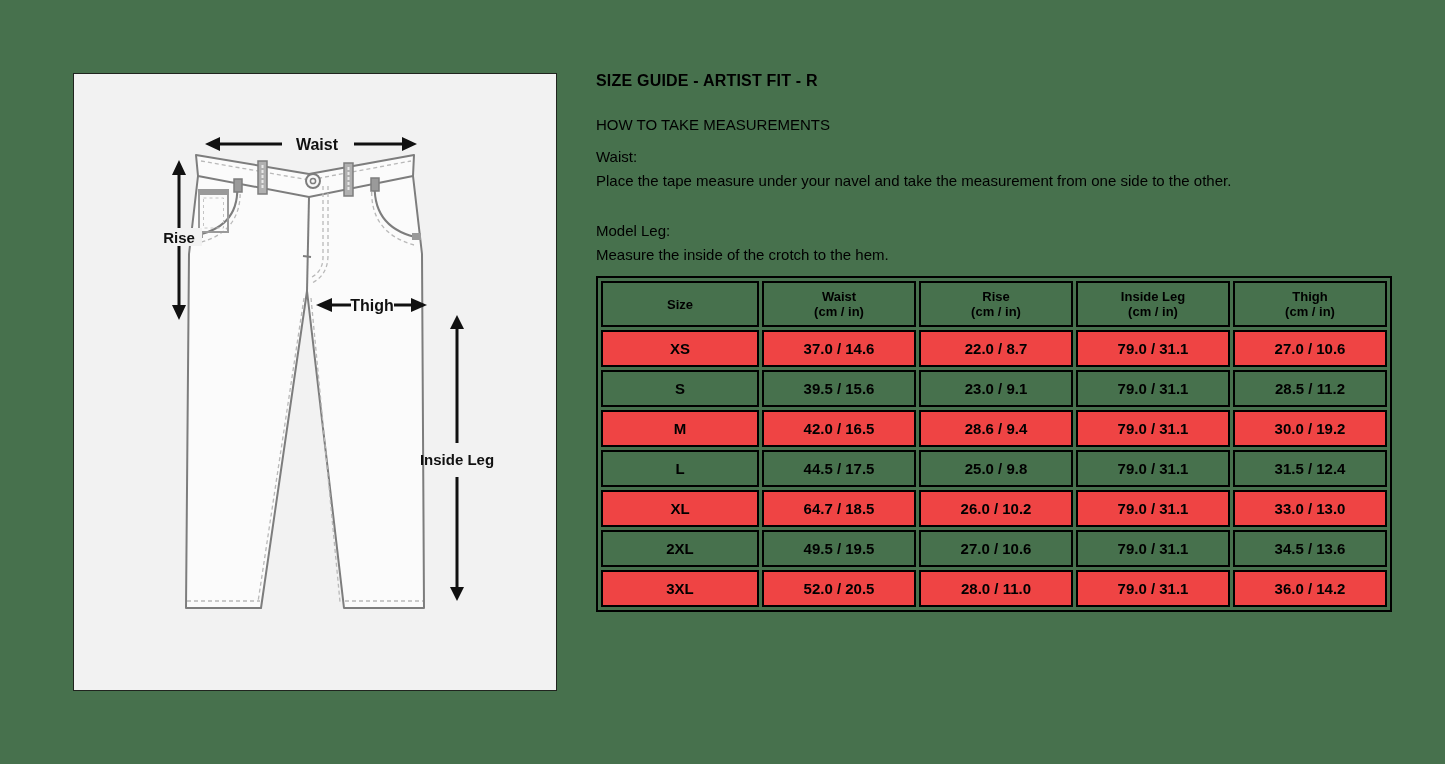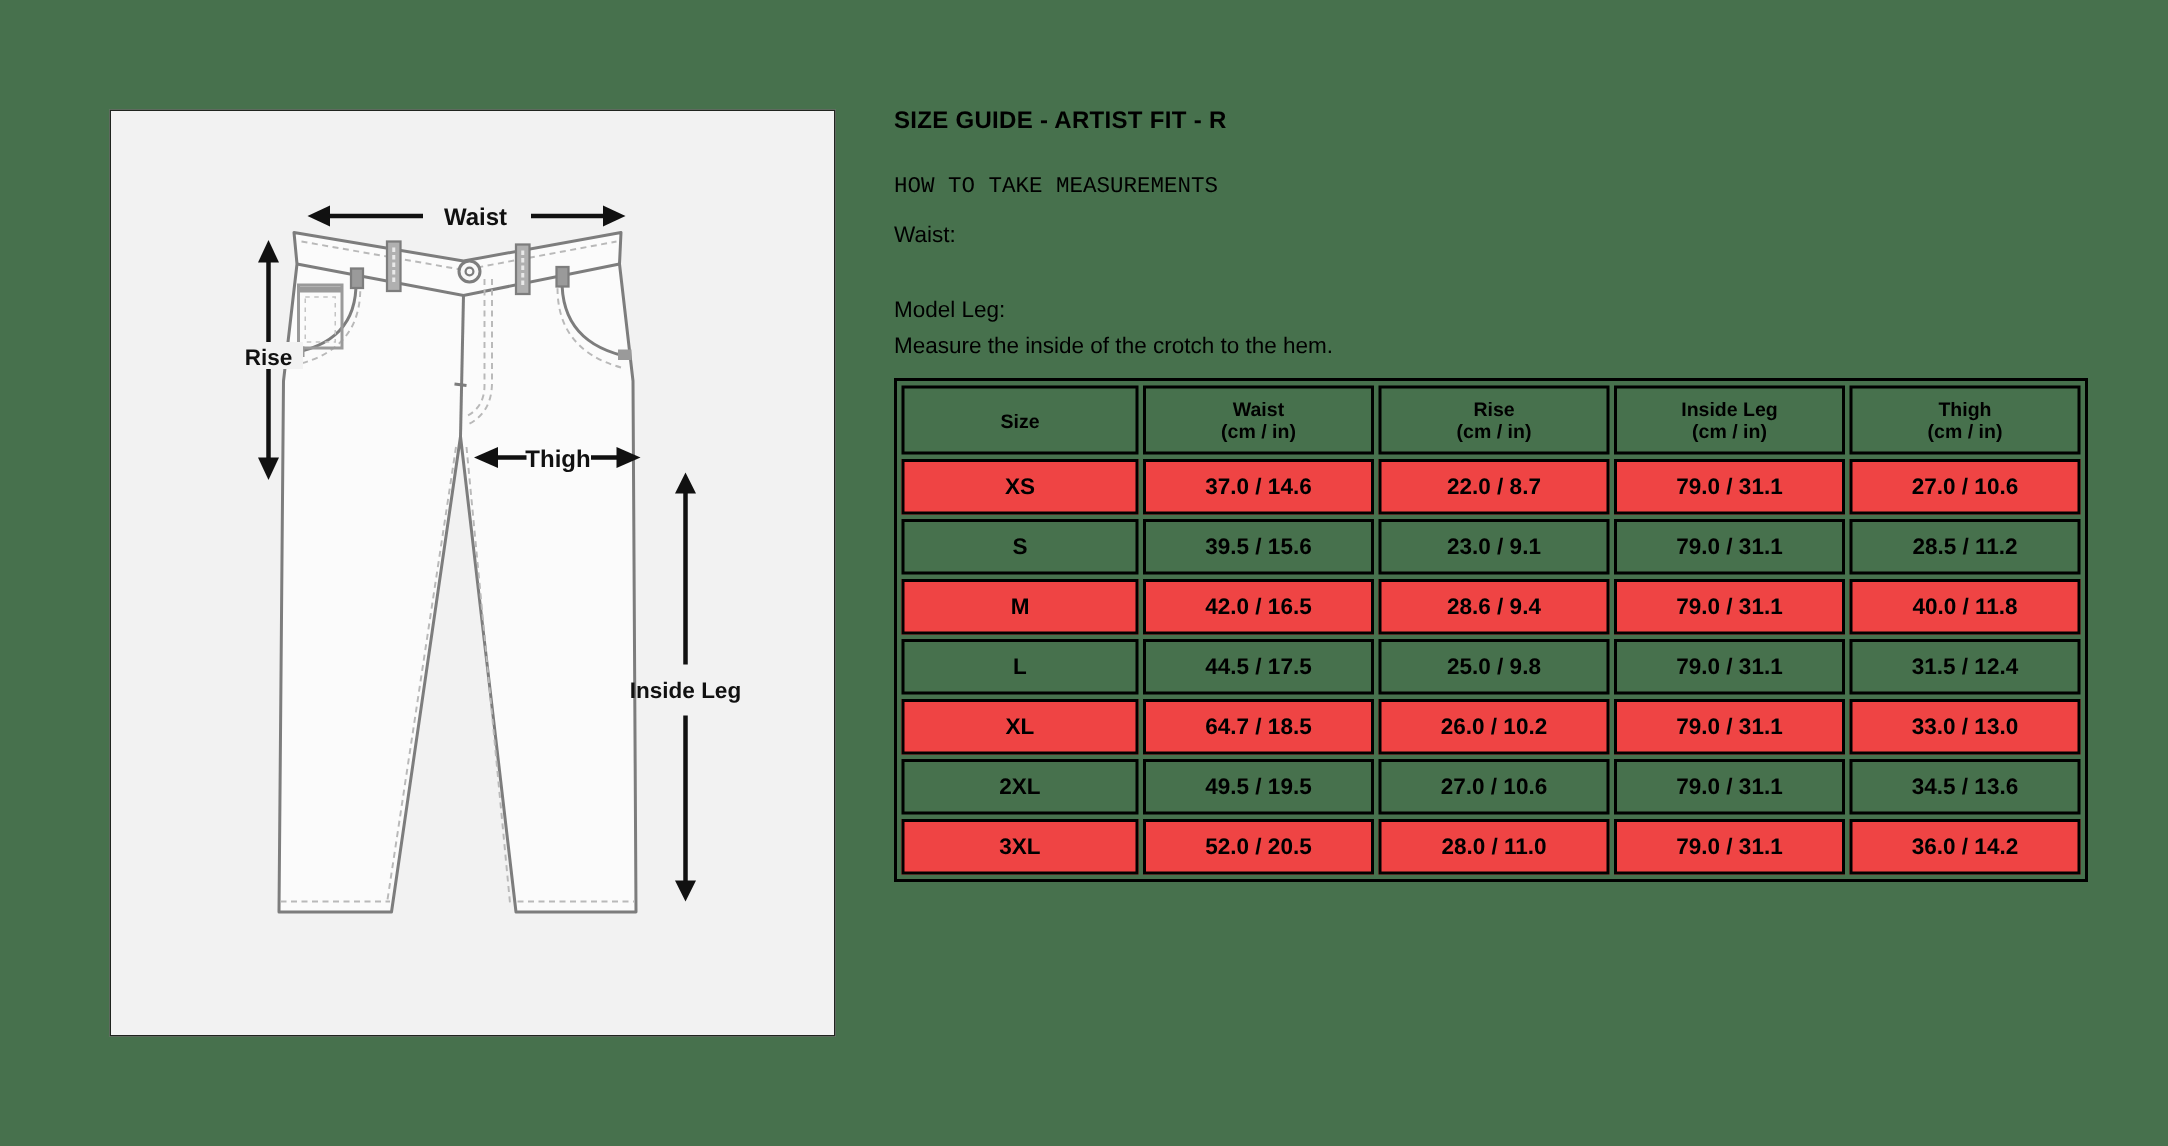--- a/index.html
+++ b/index.html
@@ -37,21 +37,20 @@
     font-size: 16px;
     line-height: 18px;
     font-weight: bold;
     letter-spacing: 0.2px;
   }
   .subtitle {
     margin-top: 27px;
     font-size: 15px;
     line-height: 16px;
     font-weight: normal;
-    font-family: Liberation Mono, monospace;
   }
   .instr { font-size: 15px; line-height: 24px; }
   .instr-1 { margin-top: 12px; }
   .instr-2 { margin-top: 26px; }
   .notes { margin-top: 17px; font-size: 15px; line-height: 22px; }
   
   .size-table {
     margin-top: 9px;
     width: 796px;
     table-layout: fixed;
@@ -176,20 +175,21 @@
     </g>
   </svg>
 </div>
 
 <div class="content">
   <h1 class="title">SIZE GUIDE - ARTIST FIT - R</h1>
   <div class="subtitle">HOW TO TAKE MEASUREMENTS</div>
 
   <div class="instr instr-1">
     <div>Waist:</div>
+    <div>Place the tape measure under your navel and take the measurement from one side to the other.</div>
   </div>
 
   <div class="instr instr-2">
     <div>Model Leg:</div>
     <div>Measure the inside of the crotch to the hem.</div>
   </div>
 
 
   <table class="size-table">
     <colgroup>
@@ -219,21 +219,21 @@
       <td>39.5 / 15.6</td>
       <td>23.0 / 9.1</td>
       <td>79.0 / 31.1</td>
       <td>28.5 / 11.2</td>
     </tr>
     <tr class="row-light">
       <td>M</td>
       <td>42.0 / 16.5</td>
       <td>28.6 / 9.4</td>
       <td>79.0 / 31.1</td>
-      <td>40.0 / 11.8</td>
+      <td>30.0 / 19.2</td>
     </tr>
     <tr class="row-green">
       <td>L</td>
       <td>44.5 / 17.5</td>
       <td>25.0 / 9.8</td>
       <td>79.0 / 31.1</td>
       <td>31.5 / 12.4</td>
     </tr>
     <tr class="row-light">
       <td>XL</td>

